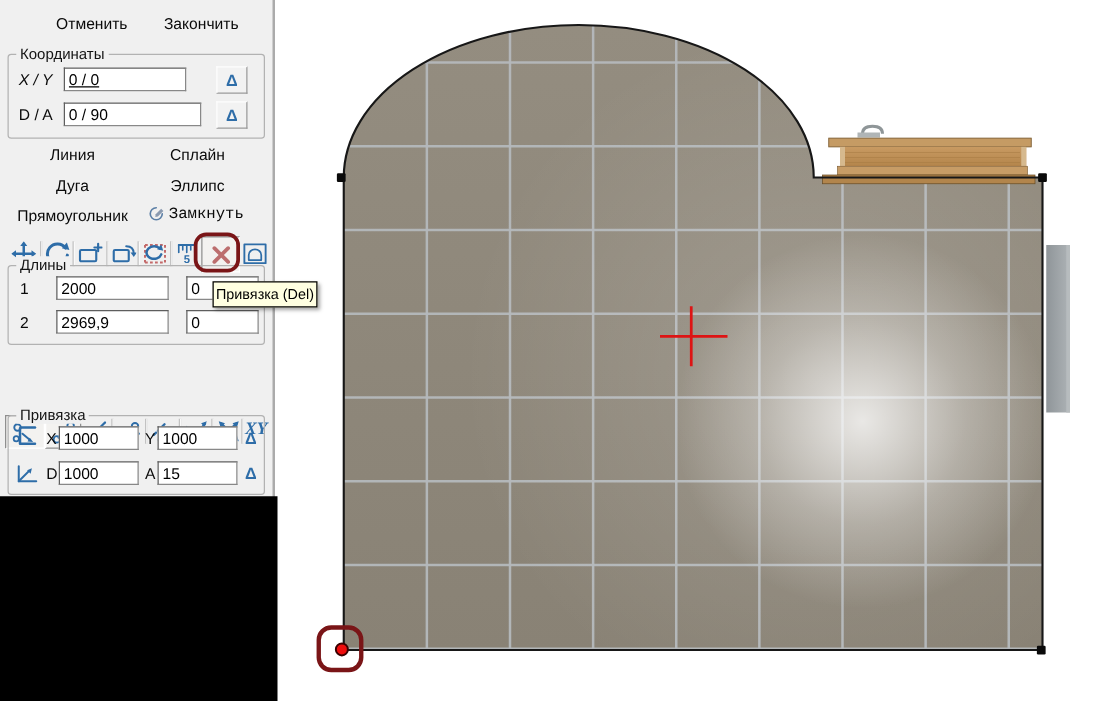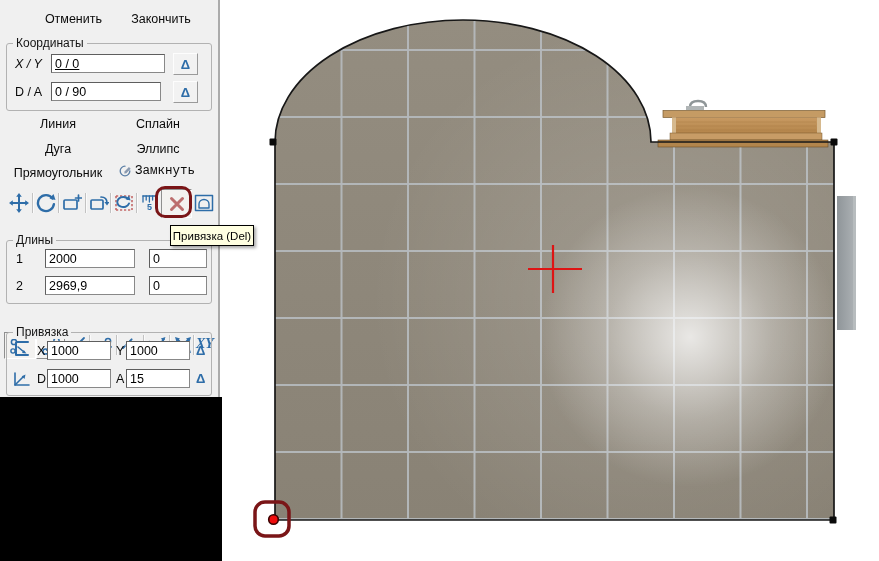--- a/index.html
+++ b/index.html
@@ -62,21 +62,21 @@
 <body>
 
 <div id="panel">
 
   <button class="flatbtn" style="left:18px;top:12px;width:84px;text-align:right;">Отменить</button>
   <button class="flatbtn" style="left:116px;top:12px;width:90px;">Закончить</button>
 
   <div class="groupbox" style="left:6px;top:43px;width:204px;height:66px;">
     <span class="grouplabel">Координаты</span>
     <span class="rowlabel" style="left:8px;top:13px;font-style:italic;">X / Y</span>
-    <input class="field" style="left: 44px; top: 10px; width: 114px; height: 19px; text-decoration: underline;" value="0 / 0">
+    <input class="field" style="left: 44px; top: 10px; width: 98px; height: 19px; text-decoration: underline;" value="0 / 0">
     <button class="deltabtn" style="left:166px;top:9px;">Δ</button>
     <span class="rowlabel" style="left:8px;top:41px;">D / A</span>
     <input class="field" style="left: 44px; top: 38px; width: 110px; height: 19px;" value="0 / 90">
     <button class="deltabtn" style="left:166px;top:37px;">Δ</button>
   </div>
 
   <button class="flatbtn" style="left:20px;top:117px;width:76px;">Линия</button>
   <button class="flatbtn" style="left:118px;top:117px;width:80px;">Сплайн</button>
   <button class="flatbtn" style="left:20px;top:142px;width:76px;">Дуга</button>
   <button class="flatbtn" style="left:118px;top:142px;width:80px;">Эллипс</button>
@@ -147,21 +147,21 @@
     </div>
     <div class="tbicon" style="left:193px;top:3px;">
       <svg width="20" height="20" viewBox="0 0 20 20">
           <rect x="1.5" y="2.5" width="17" height="15" class="st" style="stroke-width:1.5"></rect>
           <path d="M5 15v-4a5 4.5 0 0 1 10 0v4z" class="st" style="stroke-width:1.4"></path>
         </svg>
     </div>
   </div>
   <div id="delete-ring"></div>
 
-  <div class="groupbox" style="left:6px;top:240px;width:204px;height:62px;">
+  <div class="groupbox" style="left:6px;top:212px;width:204px;height:62px;">
     <span class="grouplabel">Длины</span>
     <span class="rowlabel" style="left:9px;top:11px;">1</span>
     <input class="field" style="left: 38px; top: 8px; width: 90px; height: 19px;" value="2000">
     <input class="field" style="left: 142px; top: 8px; width: 58px; height: 19px;" value="0">
     <span class="rowlabel" style="left:9px;top:38px;">2</span>
     <input class="field" style="left: 38px; top: 35px; width: 90px; height: 19px;" value="2969,9">
     <input class="field" style="left: 142px; top: 35px; width: 58px; height: 19px;" value="0">
   </div>
 
   <div style="position:absolute;left:0;top:293px;width:202px;height:28px;margin-top:38px;">

